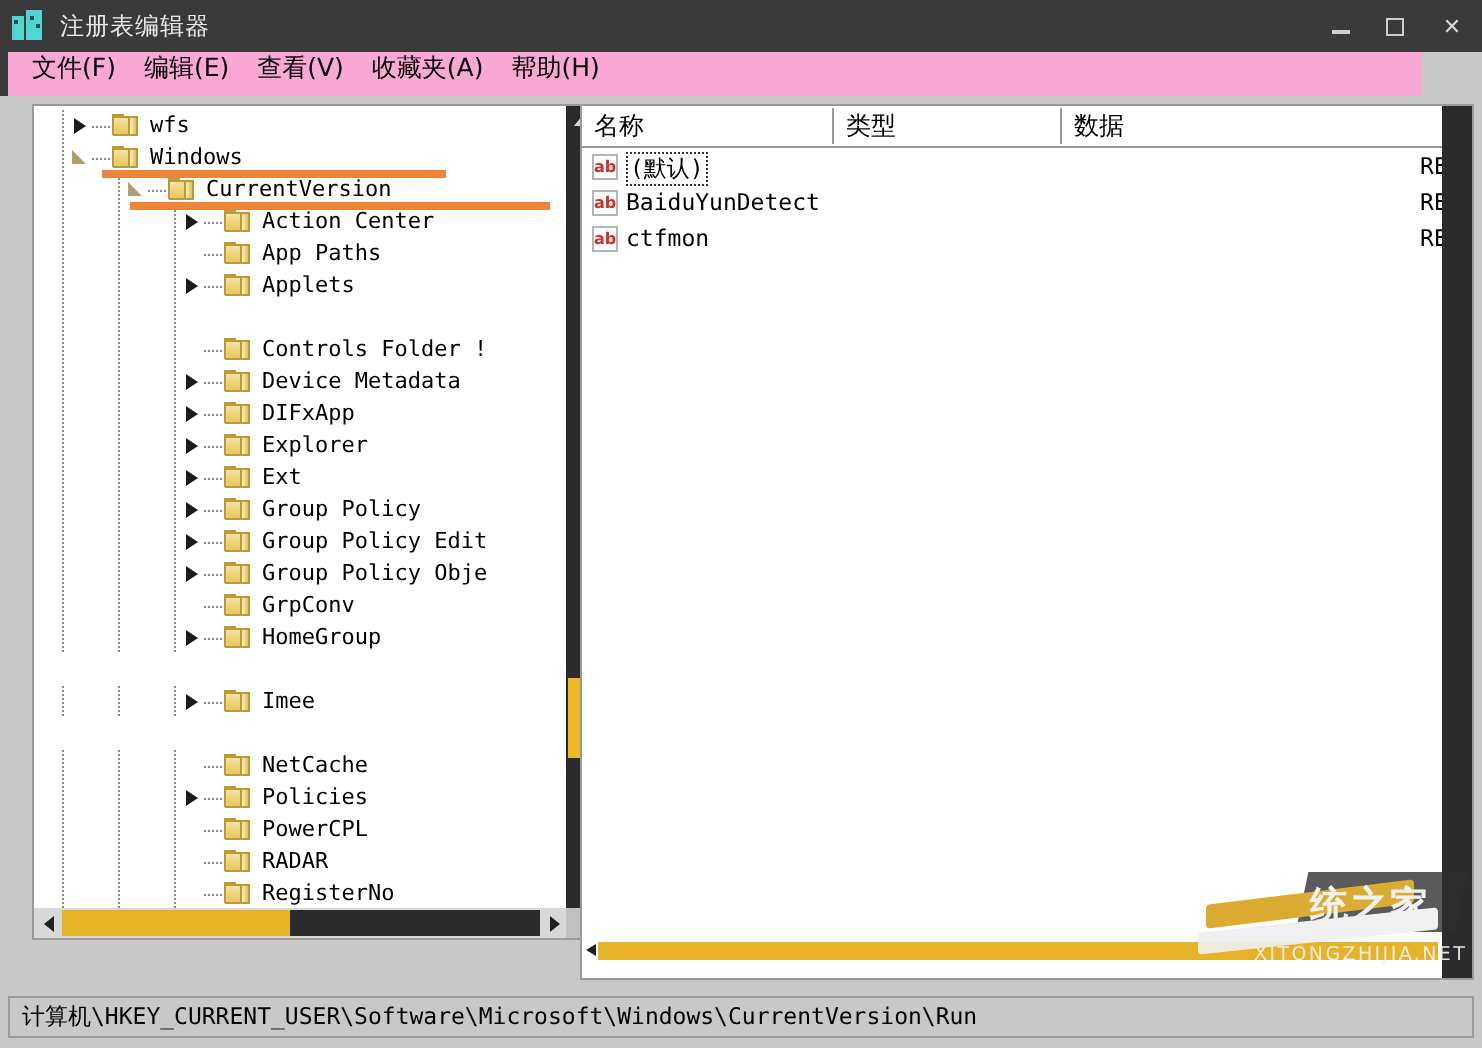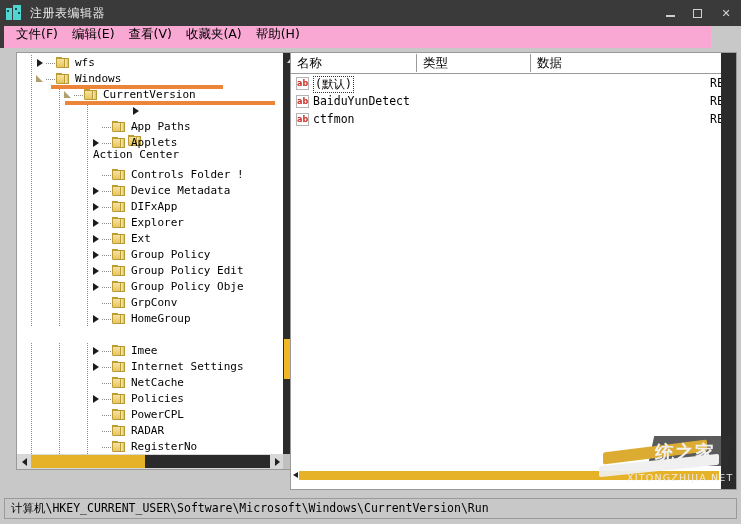--- a/index.html
+++ b/index.html
@@ -211,21 +211,21 @@
                 <div class="bk"></div>
                 <div class="sh"></div>
               </div>
               <span class="tlabel">CurrentVersion</span>
             </div>
           </div>
           <div class="trow" style="top: 50px; position: absolute; left: 0px; width: 100%;">
             <div class="vline" style="left: 14px;"></div>
             <div class="vline" style="left: 42px;"></div>
             <div class="vline" style="left: 70px;"></div>
-            <div class="tw" style="left: 74px; flex-direction: column;">
+            <div class="tw" style="left: 74px;">
               <div class="tri closed"></div>
               <div class="dots"></div>
               <div class="fold">
                 <div class="tab"></div>
                 <div class="bk"></div>
                 <div class="sh"></div>
               </div>
               <span class="tlabel">Action Center</span>
             </div>
           </div>
@@ -420,35 +420,20 @@
             <div class="vline" style="left: 70px;"></div>
             <div class="tw" style="left: 74px;">
               <div class="tri closed"></div>
               <div class="dots"></div>
               <div class="fold">
                 <div class="tab"></div>
                 <div class="bk"></div>
                 <div class="sh"></div>
               </div>
               <span class="tlabel">Imee</span>
-            </div>
-          </div>
-          <div class="trow" style="top: 306px; position: absolute; left: 0px; width: 100%;">
-            <div class="vline" style="left: 14px;"></div>
-            <div class="vline" style="left: 42px;"></div>
-            <div class="vline" style="left: 70px;"></div>
-            <div class="tw" style="left: 74px;">
-              <div class="tri closed"></div>
-              <div class="dots"></div>
-              <div class="fold">
-                <div class="tab"></div>
-                <div class="bk"></div>
-                <div class="sh"></div>
-              </div>
-              <span class="tlabel">Internet Settings</span>
             </div>
           </div>
           <div class="trow" style="top: 322px; position: absolute; left: 0px; width: 100%;">
             <div class="vline" style="left: 14px;"></div>
             <div class="vline" style="left: 42px;"></div>
             <div class="vline" style="left: 70px;"></div>
             <div class="tw" style="left: 74px;">
               <div class="tri"></div>
               <div class="dots"></div>
               <div class="fold">

